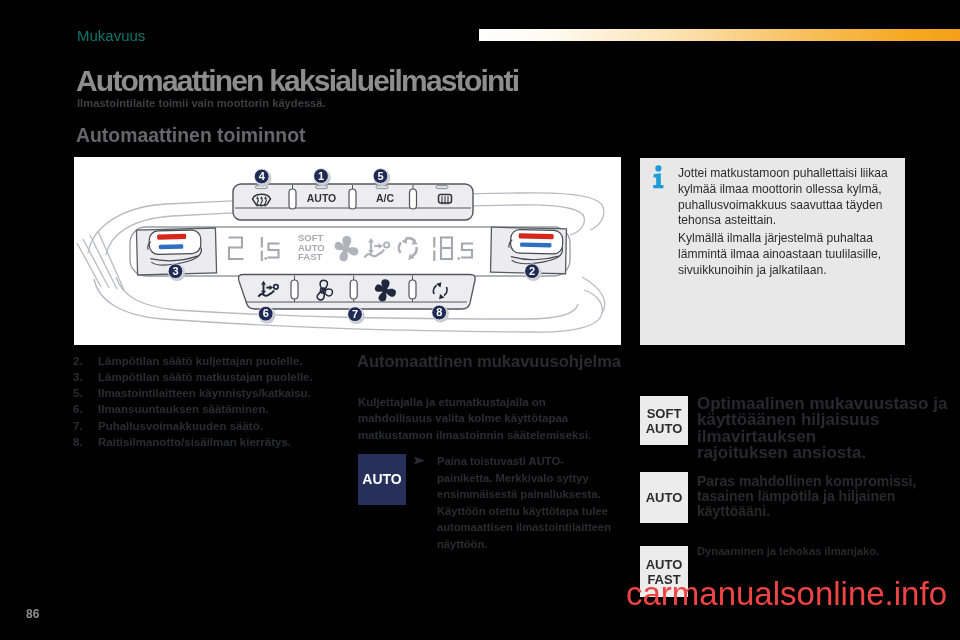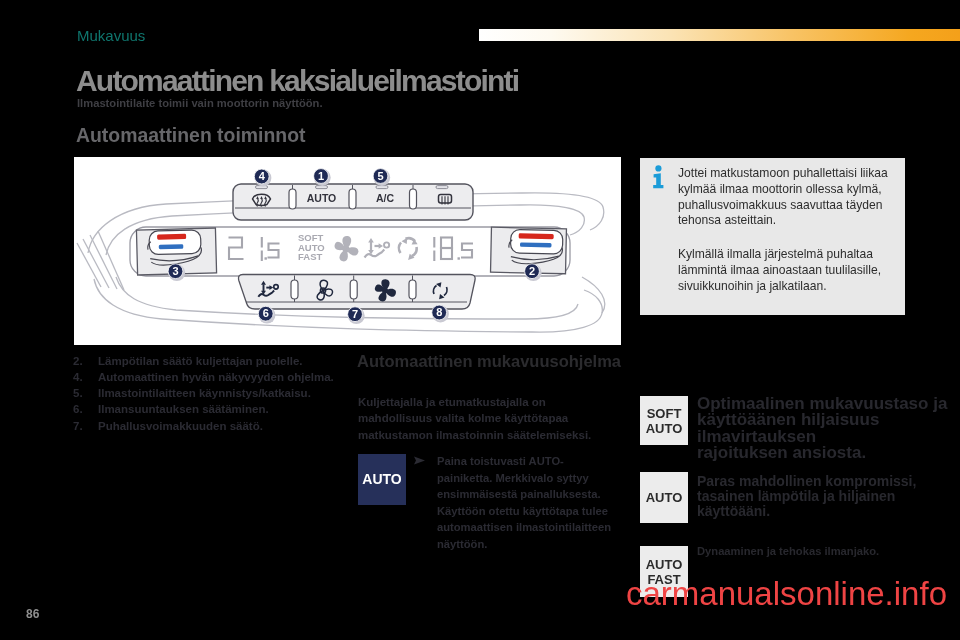--- a/index.html
+++ b/index.html
@@ -6,21 +6,21 @@
   body{font-family:"Liberation Sans",sans-serif;position:relative}
   .abs{position:absolute}
 </style>
 </head>
 <body>
 
 <div class="abs" style="left:77px;top:27px;font-size:15px;color:#0f766e">Mukavuus</div>
 <div class="abs" style="left:479px;top:29px;width:481px;height:12px;background:linear-gradient(to right,#ffffff 0%,#fefaf0 15%,#fbe3b4 40%,#f8c365 65%,#f5a71f 90%,#f4a01a 100%)"></div>
 
 <div class="abs" style="left:76px;top:63.5px;font-size:30px;font-weight:bold;color:#8d8d8d;letter-spacing:-1.8px">Automaattinen kaksialueilmastointi</div>
-<div class="abs" style="left:77px;top:97px;font-size:11.2px;font-weight:bold;color:#3f3f44">Ilmastointilaite toimii vain moottorin näyttöön.</div>
+<div class="abs" style="left:77px;top:97px;font-size:11.2px;font-weight:bold;color:#3f3f44">Ilmastointilaite toimii vain moottorin käydessä.</div>
 <div class="abs" style="left:76px;top:124px;font-size:19.4px;font-weight:bold;color:#67676a">Automaattinen toiminnot</div>
 
 <svg class="abs" style="left:74px;top:157px;background:#fff" width="547" height="188" viewBox="0 0 547 188">
 
   <g fill="none" stroke="#b9bac2" stroke-width="1.3">
     <path d="M 14,96 C 18,72 44,50 92,47 C 230,40 330,37 448,36 C 500,35 526,40 529,50 C 532,60 526,69 516,73"></path>
     <path d="M 32,98 C 36,78 56,62 98,59 C 225,52 330,50 446,48 C 486,47 508,52 510,60 C 512,68 506,75 496,78"></path>
     <path d="M 20,122 C 24,142 44,158 88,162 C 230,172 335,174 458,175 C 504,176 526,168 528,156 C 530,146 522,137 510,133"></path>
     <path d="M 42,120 C 48,138 64,149 102,153 C 230,161 335,162 452,162 C 486,162 502,156 504,147"></path>
     <path d="M 3,86 L 27,130"></path>
@@ -234,42 +234,43 @@
       <text x="281" y="160.9" fill="#fff">7</text>
     </g>
     <g>
       <circle cx="366.5" cy="157" r="8.4" fill="#c9c9d2"></circle>
       <circle cx="365.2" cy="155.5" r="7.4" fill="#1f2a55" stroke="#ffffff" stroke-width="0.8"></circle>
       <text x="365.2" y="159.2" fill="#fff">8</text>
     </g>
   </g>
 </svg>
 
-<div class="abs" style="left:640px;top:158px;width:265px;height:157px;background:#e8e8e8">
+<div class="abs" style="left:640px;top:158px;width:265px;height:187px;background:#e8e8e8">
   <svg class="abs" style="left:11px;top:7px" width="17" height="24" viewBox="0 0 17 24">
     <circle cx="7.4" cy="3.4" r="3.1" fill="#1b9cd8"></circle>
     <path d="M 2.6,9.2 L 9.8,8.2 L 9.8,20 L 12.4,20 L 12.4,23.2 L 2.2,23.2 L 2.2,20 L 5.2,20 L 5.2,12.4 L 2.6,12.6 Z" fill="#1b9cd8"></path>
   </svg>
   <div class="abs" style="left:38px;top:8px;font-size:12.1px;line-height:15.8px;color:#2d2d2d">
     <div>Jottei matkustamoon puhallettaisi liikaa<br>
     kylmää ilmaa moottorin ollessa kylmä,<br>
     puhallusvoimakkuus saavuttaa täyden<br>
     tehonsa asteittain.</div>
-    <div style="margin-top:18px">Kylmällä ilmalla järjestelmä puhaltaa<br>
+    <div style="margin-top:2px">Kylmällä ilmalla järjestelmä puhaltaa<br>
     lämmintä ilmaa ainoastaan tuulilasille,<br>
     sivuikkunoihin ja jalkatilaan.</div>
   </div>
 </div>
 
 <div class="abs" style="left:73px;top:352.5px;font-size:11.5px;font-weight:bold;line-height:16.3px;color:#2b2b33">
   <div><span style="display:inline-block;width:25px">2.</span>Lämpötilan säätö kuljettajan puolelle.</div>
-  <div><span style="display:inline-block;width:25px">4.</span>Automaattinen hyvän näkyvyyden ohjelma.</div>
+  <div><span style="display:inline-block;width:25px">3.</span>Lämpötilan säätö matkustajan puolelle.</div>
   <div><span style="display:inline-block;width:25px">5.</span>Ilmastointilaitteen käynnistys/katkaisu.</div>
   <div><span style="display:inline-block;width:25px">6.</span>Ilmansuuntauksen säätäminen.</div>
   <div><span style="display:inline-block;width:25px">7.</span>Puhallusvoimakkuuden säätö.</div>
+  <div><span style="display:inline-block;width:25px">8.</span>Raitisilmanotto/sisäilman kierrätys.</div>
 </div>
 
 <div class="abs" style="left:357px;top:352px;font-size:16.5px;font-weight:bold;color:#2b2b2e">Automaattinen mukavuusohjelma</div>
 <div class="abs" style="left:358px;top:393.5px;font-size:11.5px;font-weight:bold;line-height:16.5px;color:#2b2b33">
   Kuljettajalla ja etumatkustajalla on<br>
   mahdollisuus valita kolme käyttötapaa<br>
   matkustamon ilmastoinnin säätelemiseksi.
 </div>
 <div class="abs" style="left:358px;top:454px;width:48px;height:51px;background:#26305a;color:#fff;font-size:14px;font-weight:bold;text-align:center;line-height:51px">AUTO</div>
 <svg class="abs" style="left:413px;top:456px" width="13" height="9" viewBox="0 0 13 9">

